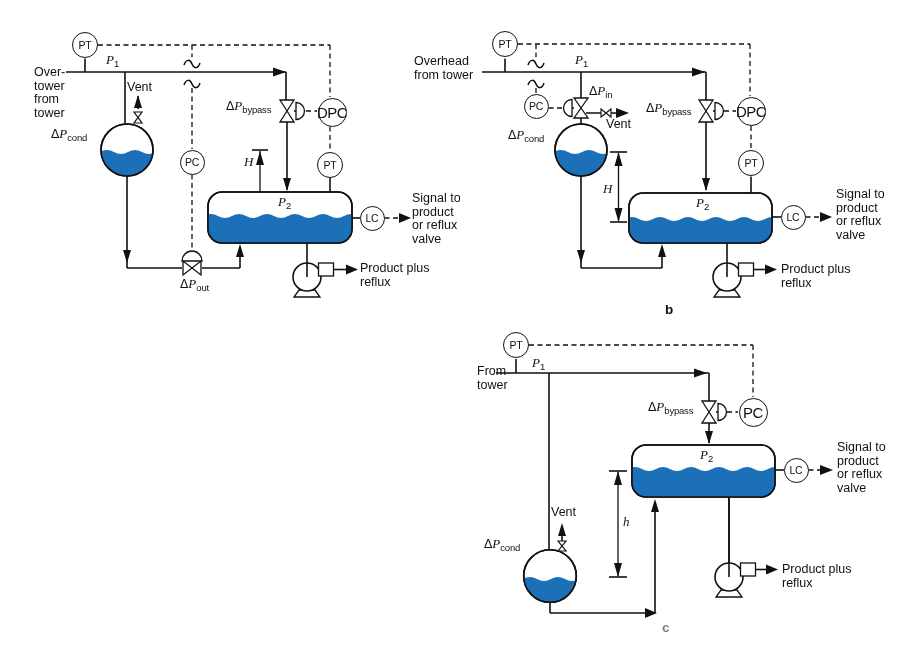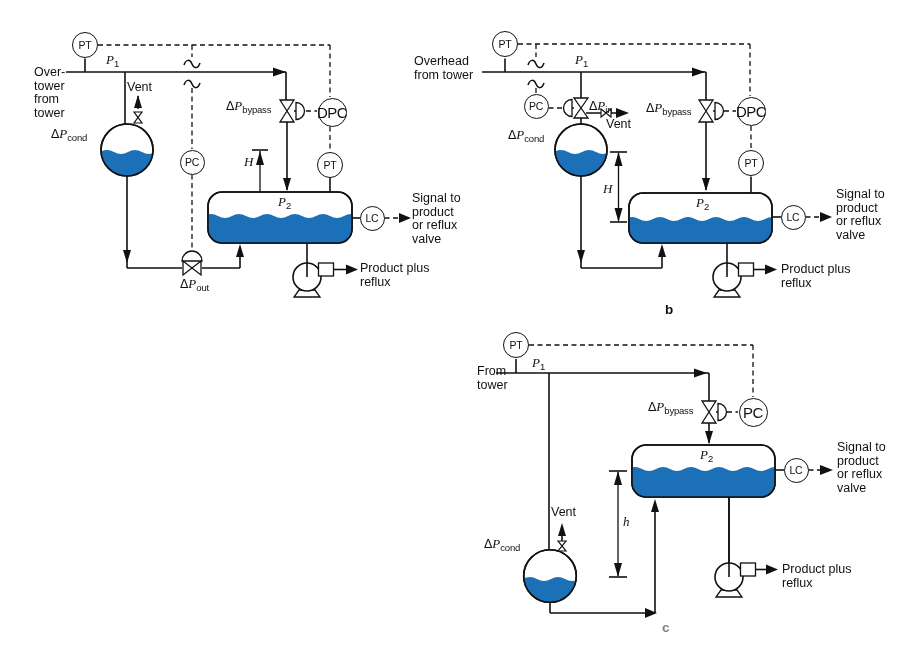--- a/index.html
+++ b/index.html
@@ -263,21 +263,21 @@
 <div class="inst sm" style="left:179.5px;top:149.5px;">PC</div>
 <div class="inst lg" style="left:317.5px;top:97.5px;">DPC</div>
 <div class="inst md" style="left:317px;top:152px;">PT</div>
 <div class="inst sm" style="left:359.5px;top:205.5px;">LC</div>
 
 <div class="lbl" style="left:414px;top:55px;">
   <span class="ln">Overhead</span>
   <span class="ln">from tower</span>
 </div>
 <div class="lbl" style="left:575px;top:53px;"><i class="pp">P</i><sub>1</sub></div>
-<div class="lbl" style="left:589px;top:99px;text-align:right;"><span>Δ</span><i class="pp">P</i><sub>in</sub></div>
+<div class="lbl" style="left:589px;top:84px;text-align:right;"><span>Δ</span><i class="pp">P</i><sub>in</sub></div>
 <div class="lbl" style="left:606px;top:118px;">Vent</div>
 <div class="lbl" style="left:508px;top:128px;"><span>Δ</span><i class="pp">P</i><sub>cond</sub></div>
 <div class="lbl" style="left:646px;top:101px;"><span>Δ</span><i class="pp">P</i><sub>bypass</sub></div>
 <div class="lbl dim" style="left:603px;top:182px;"><i class="pp">H</i></div>
 <div class="lbl" style="left:696px;top:196px;"><i class="pp">P</i><sub>2</sub></div>
 <div class="lbl" style="left:836px;top:188px;">
   <span class="ln">Signal to</span>
   <span class="ln">product</span>
   <span class="ln">or reflux</span>
   <span class="ln">valve</span>

